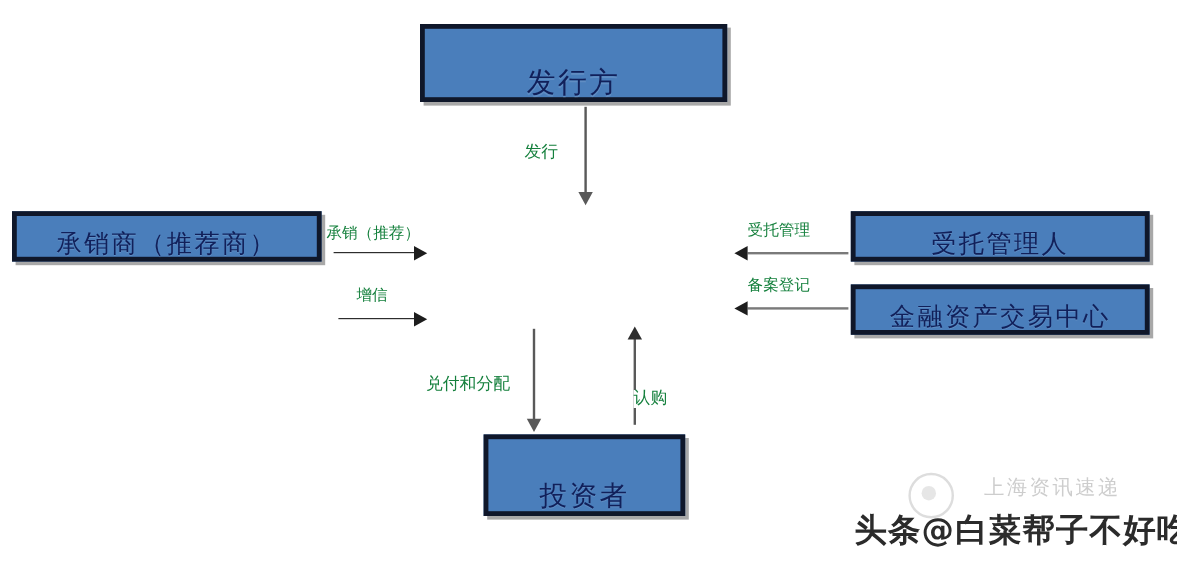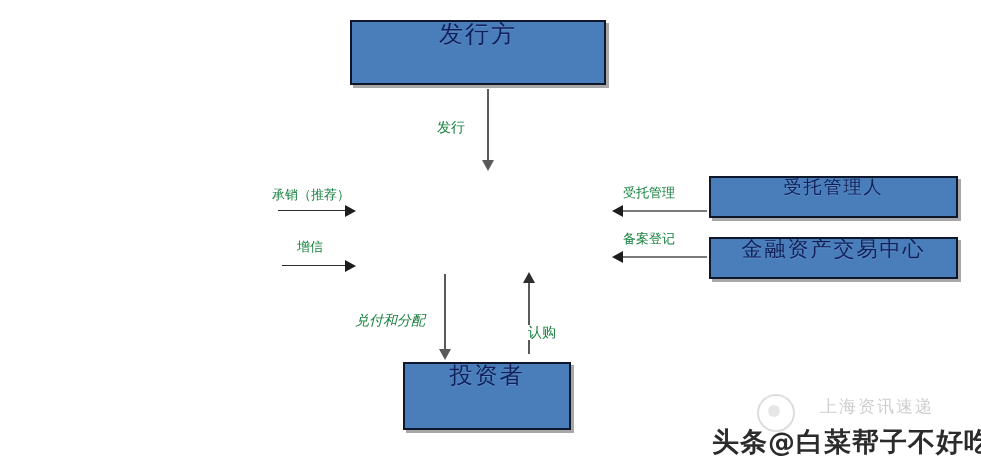--- a/index.html
+++ b/index.html
@@ -16,42 +16,42 @@
     height: 468px;
     background: #ffffff;
     overflow: hidden;
   }
 
   
   .node {
     position: absolute;
     box-sizing: border-box;
     background: #4a7ebb;
-    border: 2px solid #0f172a;
+    border: 4px solid #0f172a;
     box-shadow: 3px 3px 0 0 #a8a8a8;
     display: flex;
-    align-items: flex-start;
+    align-items: flex-end;
     justify-content: center;
     color: #11205a;
     font-family: "DejaVu Sans", "Liberation Sans", sans-serif;
     letter-spacing: 2px;
     text-shadow: 0 1px 0 rgba(255,255,255,0.12);
     user-select: none;
   }
   .node-label {
     display: block;
     line-height: 1;
     white-space: nowrap;
   }
 
   .node-issuer      { left: 350px; top: 20px;  width: 256px; height: 65px;  font-size: 24px; }
   .node-core        { left: 357px; top: 177px; width: 245px; height: 93px;  font-size: 22px; }
   .node-underwriter { left: 10px;  top: 176px; width: 258px; height: 42px;  font-size: 21px; }
   .node-credit      { left: 10px;  top: 237px; width: 258px; height: 42px;  font-size: 21px; }
-  .node-trustee     { left: 709px; top: 176px; width: 249px; height: 42px;  font-size: 18px; }
+  .node-trustee     { left: 709px; top: 176px; width: 249px; height: 42px;  font-size: 21px; }
   .node-exchange    { left: 709px; top: 237px; width: 249px; height: 42px;  font-size: 21px; }
   .node-investor    { left: 403px; top: 362px; width: 168px; height: 68px;  font-size: 23px; }
 
   
   .conn {
     position: absolute;
   }
   .line-v {
     position: absolute;
     width: 2px;
@@ -155,20 +155,23 @@
 </head>
 <body>
 
 <div id="canvas">
 
   <div class="node node-issuer">
     <span class="node-label">发行方</span>
   </div>
 
 
+  <div class="node node-underwriter">
+    <span class="node-label">承销商（推荐商）</span>
+  </div>
 
 
   <div class="node node-trustee">
     <span class="node-label">受托管理人</span>
   </div>
 
   <div class="node node-investor">
     <span class="node-label">投资者</span>
   </div>
 
@@ -202,21 +205,21 @@
 
   <div class="conn">
     <div class="line-h-grey" style="left:623px; top:256px; width:84px;"></div>
     <div class="arrow-left" style="left:612px; top:251px;"></div>
     <div class="edge-label sm" style="left:623px; top:232px;">备案登记</div>
   </div>
 
   <div class="conn">
     <div class="line-v" style="left:444px; top:274px; height:76px;"></div>
     <div class="arrow-down" style="left:439px; top:349px;"></div>
-    <div class="edge-label" style="left:355px; top:313px;font-style:italic;">兑付和分配</div>
+    <div class="edge-label" style="left:355px; top:313px;">兑付和分配</div>
   </div>
 
   <div class="conn">
     <div class="line-v" style="left:528px; top:282px; height:72px;"></div>
     <div class="arrow-up" style="left:523px; top:272px;"></div>
     <div class="edge-label" style="left:528px; top:313px;margin-top:12px;">认购</div>
   </div>
 
   <div id="wm-logo"></div>
   <div id="wm-faint">上海资讯速递</div>

